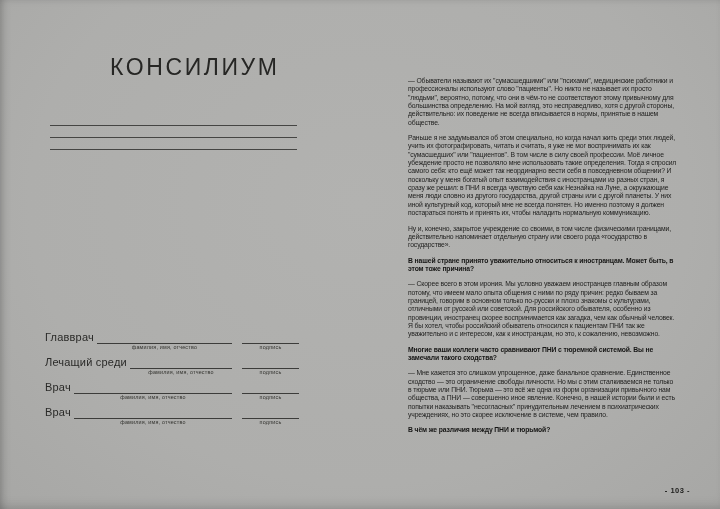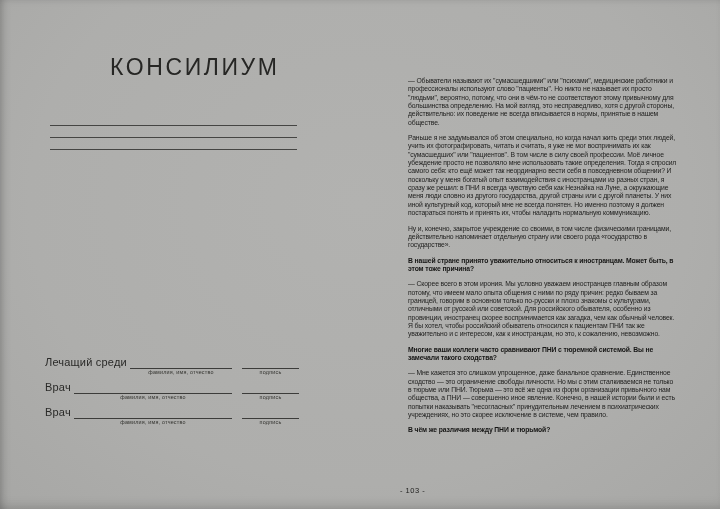--- a/index.html
+++ b/index.html
@@ -48,37 +48,46 @@
   }
 
   
   .right-col{
     position:absolute;left:408px;top:77px;width:270px;
     font-size:6.8px;line-height:8.35px;letter-spacing:-0.12px;color:#1d1d1c;
   }
   .para{margin:0 0 7px 0;}
   .question{font-weight:700;color:#161615;}
   .page-number{
-    position:absolute;left:400px;top:486px;width:270px;text-align:left;
-    font-size:7.5px;font-weight:400;letter-spacing:.5px;color:#222220;
+    position:absolute;left:420px;top:486px;width:270px;text-align:right;
+    font-size:7.5px;font-weight:700;letter-spacing:.5px;color:#222220;
   }
 </style>
 </head>
 <body>
 
 <div class="vignette"></div>
 
 <div class="left-page">
 
   <div class="doc-title">КОНСИЛИУМ</div>
 
   <div class="blank-line bl-1"></div>
   <div class="blank-line bl-2"></div>
   <div class="blank-line bl-3"></div>
 
+  <div class="form-row fr-1">
+    <span class="form-label">Главврач</span>
+    <span class="line-name">
+      <span class="line-caption">фамилия, имя, отчество</span>
+    </span>
+    <span class="line-sign">
+      <span class="line-caption">подпись</span>
+    </span>
+  </div>
 
   <div class="form-row fr-2">
     <span class="form-label">Лечащий среди</span>
     <span class="line-name">
       <span class="line-caption">фамилия, имя, отчество</span>
     </span>
     <span class="line-sign">
       <span class="line-caption">подпись</span>
     </span>
   </div>

